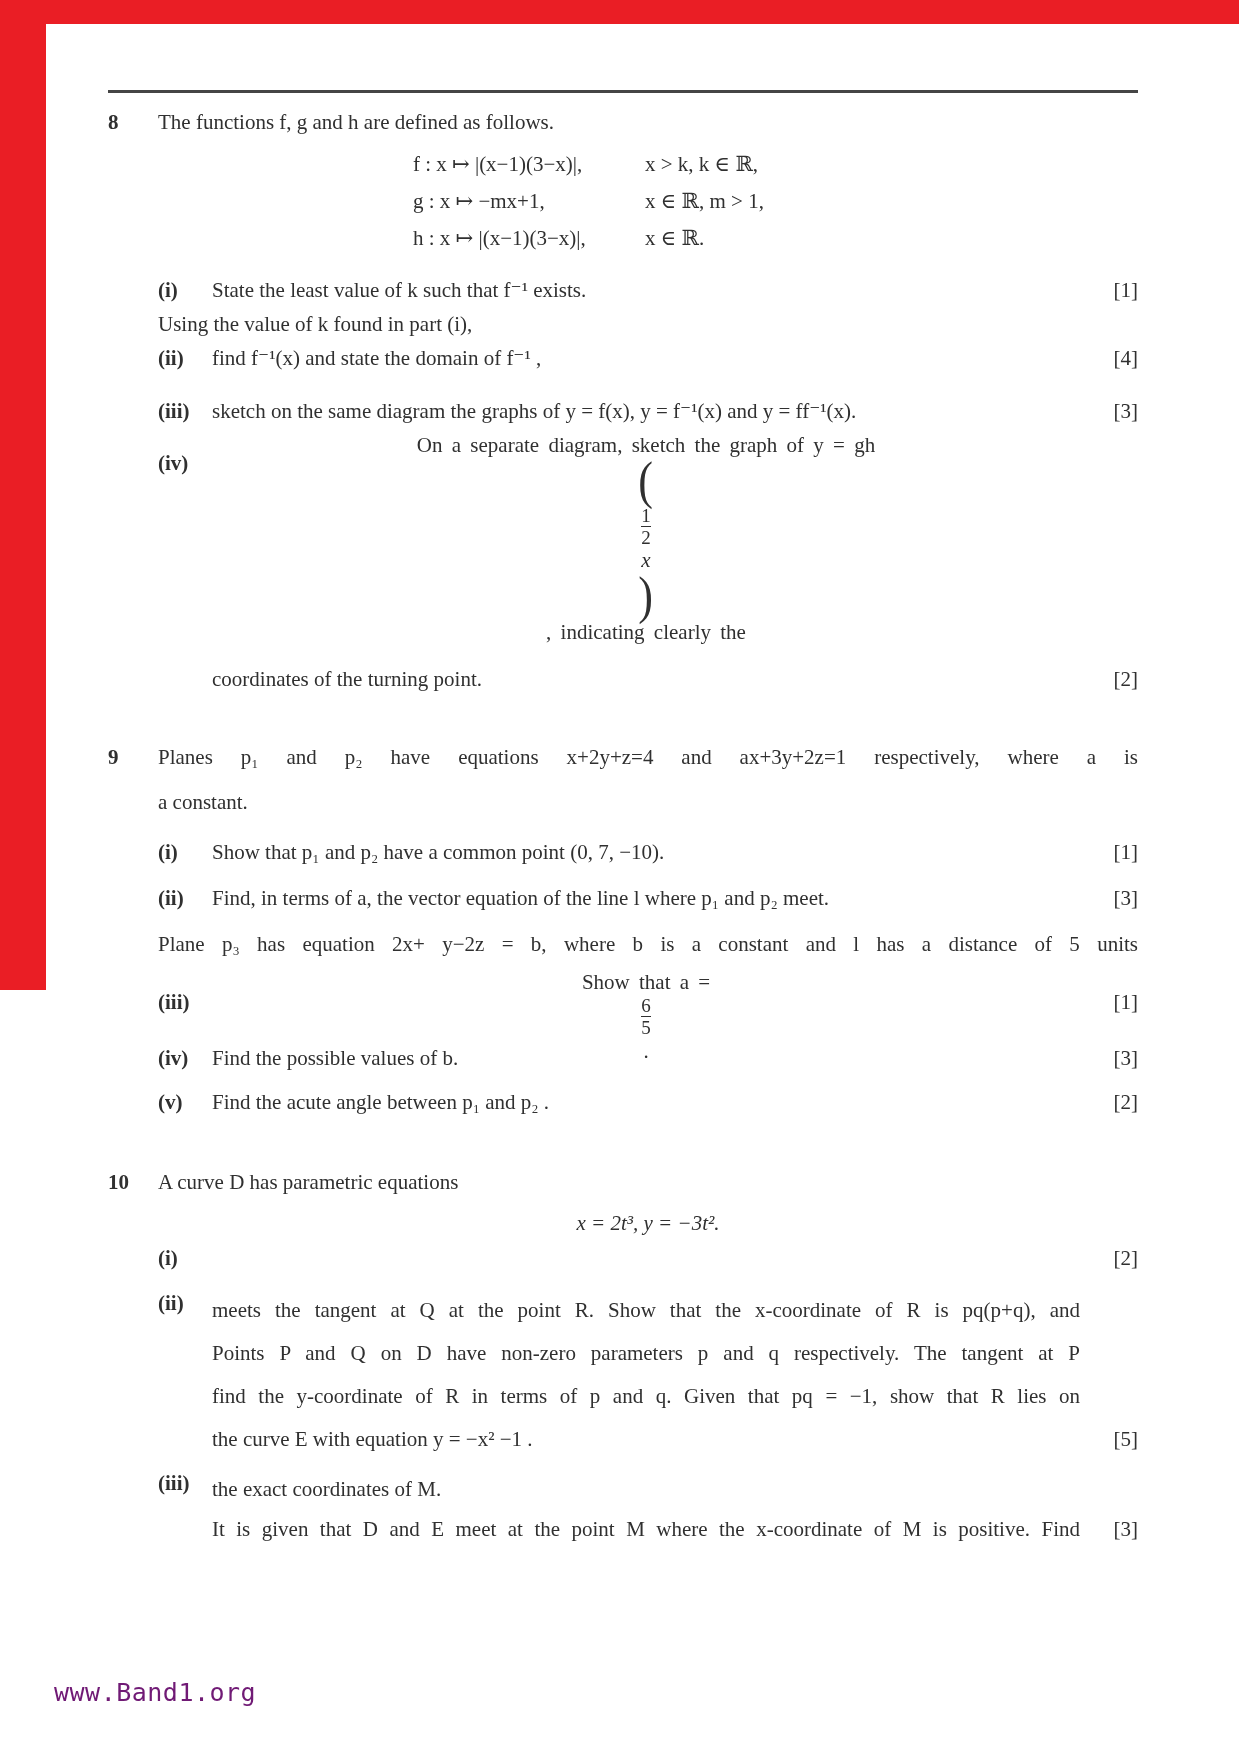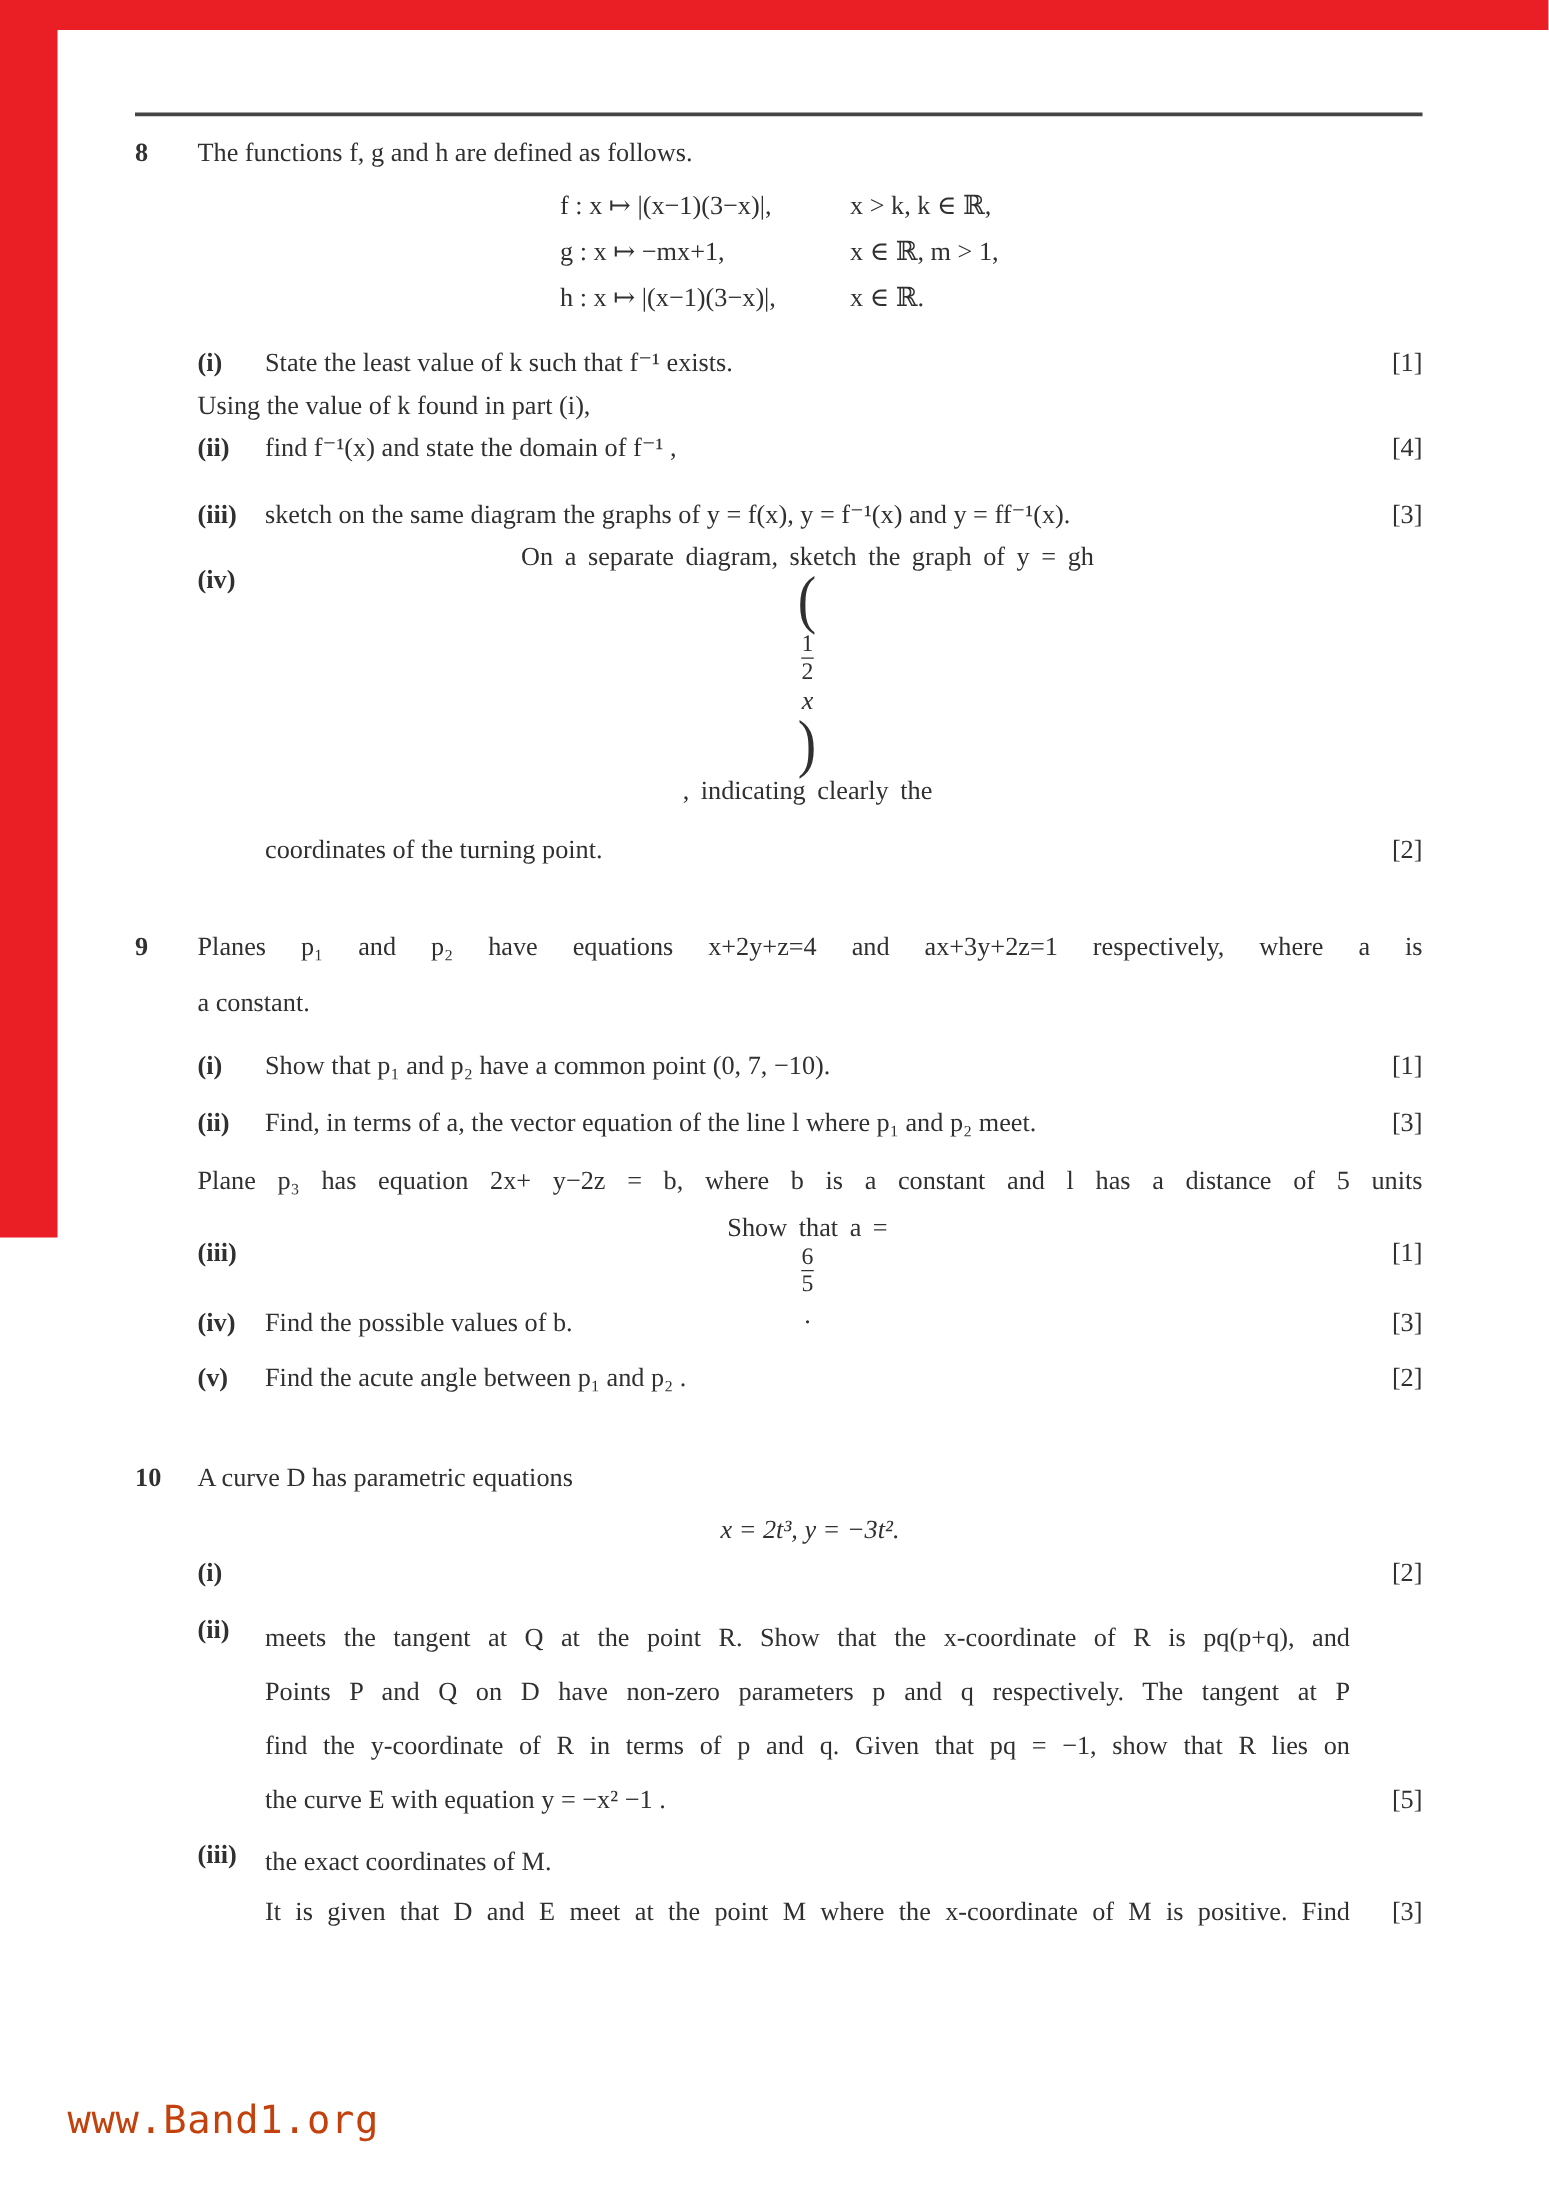--- a/index.html
+++ b/index.html
@@ -7,40 +7,40 @@
         font-family:"Liberation Serif","DejaVu Serif",serif;color:#303030;font-size:21px;}
   .red-top{position:absolute;left:0;top:0;width:1239px;height:24px;background:#ea1e25;}
   .red-left{position:absolute;left:0;top:0;width:46px;height:990px;background:#ea1e25;}
   .content{position:absolute;left:108px;top:0;width:1030px;}
   .rule{margin-top:90px;border-top:3px solid #454545;height:0;}
   .t{line-height:28px;}
   .qhead{display:grid;grid-template-columns:50px 1fr;margin-top:15px;}
   .qnum{font-weight:bold;}
   .defs{margin:10px 0 0 305px;}
   .defrow{display:flex;line-height:37px;}
-  .def-lhs{width:232px;margin-left:35px;}
+  .def-lhs{width:232px;}
   .part{display:grid;grid-template-columns:50px 54px 1fr 58px;align-items:baseline;}
   .part .plabel{font-weight:bold;grid-column:2;}
   .part .ptext{grid-column:3;}
   .part .pmark{grid-column:4;text-align:right;}
   .part.mark-bottom{align-items:start;}
   .part.mark-bottom .pmark{align-self:end;}
   .jline{text-align:justify;text-align-last:justify;}
   .pwrap .ln{line-height:43px;}
   .pwrap3 .ln{line-height:40px;}
   .exp-line{display:flex;align-items:center;word-spacing:4px;flex-direction:column;}
   .exp-line .piece{white-space:pre;}
   .bigparen{font-size:52px;line-height:0.9;display:inline-block;transform:scaleX(0.85);}
   .frac{display:inline-block;text-align:center;line-height:1.12;font-size:19px;padding:0 2px;}
   .frac .den{border-top:1.6px solid #303030;display:block;}
   .frac .num{display:block;}
   .pad-label{padding-top:16px;}
   .eqline{margin:12px 0 0 50px;width:980px;text-align:center;font-style:italic;line-height:30px;}
   .footer{position:absolute;left:54px;top:1678px;font-family:"DejaVu Sans Mono","Liberation Mono",monospace;
-          font-size:31px;color:#c2410c;letter-spacing:0.5px;}
+          font-size:25px;color:#701a75;letter-spacing:0.5px;}
   .mt14{margin-top:6px;}.mt19{margin-top:19px;}.mt25{margin-top:25px;}.mt8{margin-top:8px;}
   .mt50{margin-top:50px;}.mt22{margin-top:22px;}.mt18{margin-top:18px;}.mt12{margin-top:12px;}
   .mt10{margin-top:10px;}.mt16{margin-top:16px;}.mt52{margin-top:52px;}.mt6{margin-top:6px;}
   .mt17{margin-top:17px;}
   .note-indent{margin-left:50px;}
   .line2-gap{margin-top:20px;line-height:28px;}
 </style>
 </head>
 <body>
 

